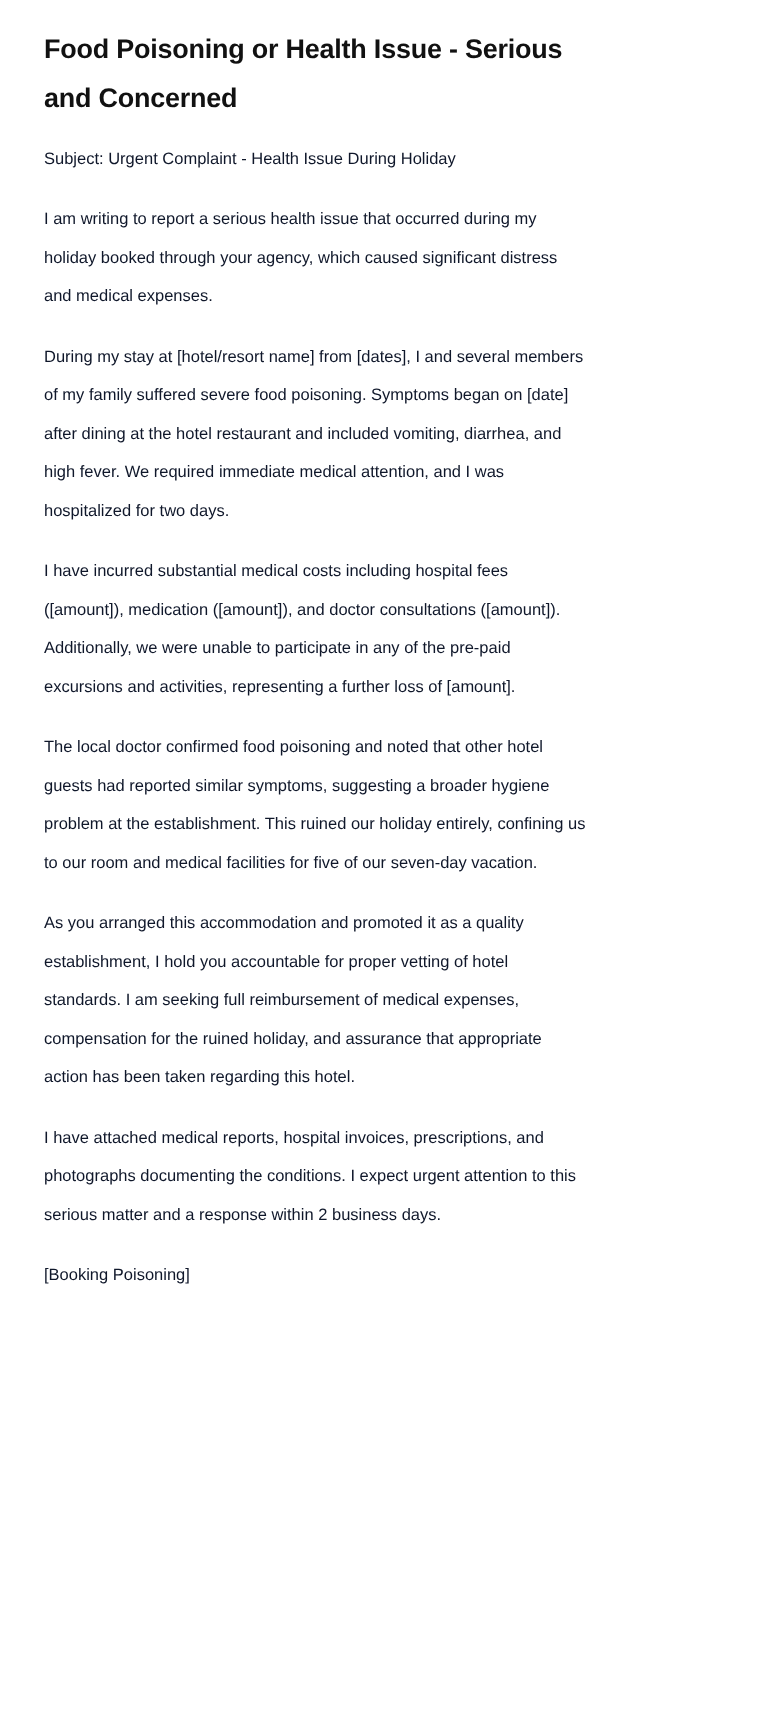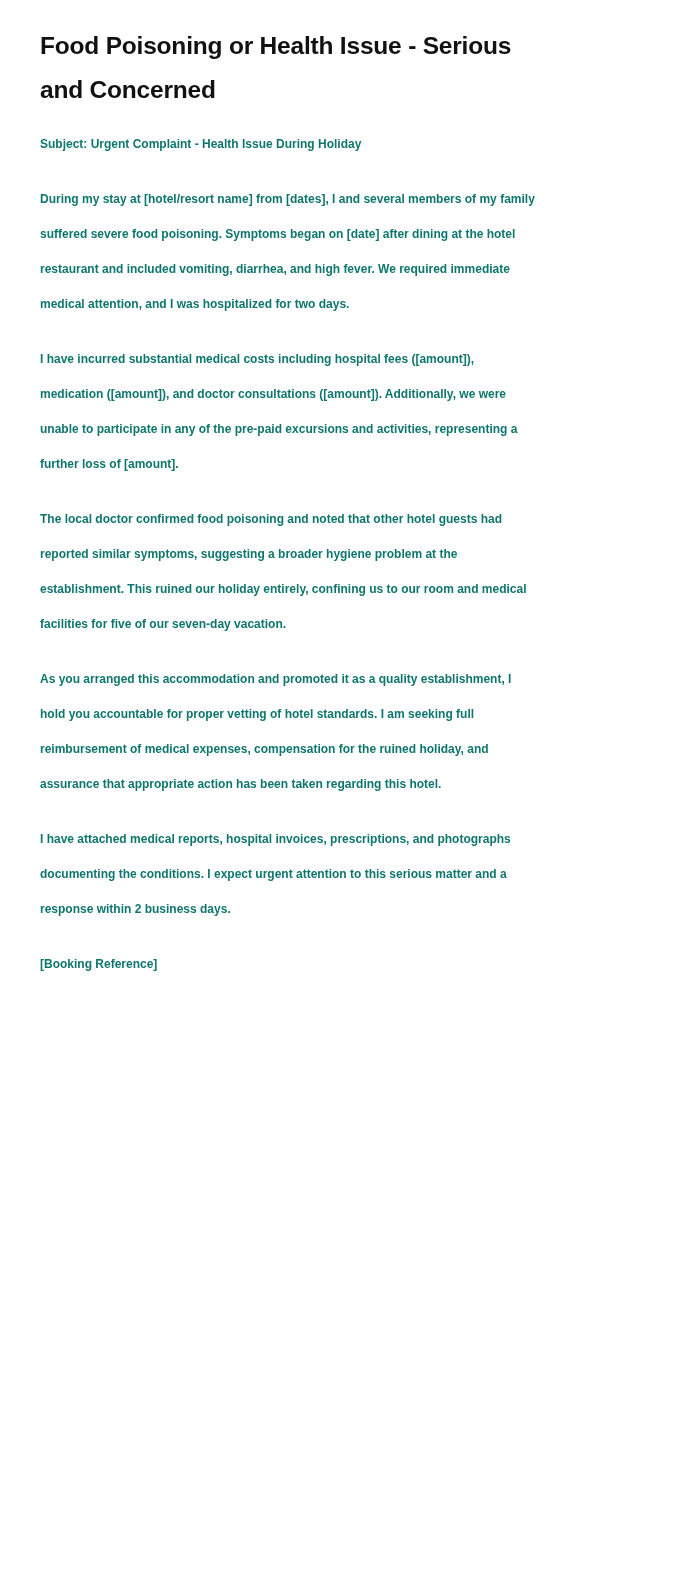--- a/index.html
+++ b/index.html
@@ -16,54 +16,55 @@
   }
   .doc-title {
     font-size: 24.5px;
     font-weight: 700;
     line-height: 44px;
     color: #111111;
     letter-spacing: -0.2px;
     margin-bottom: 15px;
   }
   .doc-body p {
-    font-size: 12px;
-    font-weight: 700;
+    font-size: 15px;
+    font-weight: 400;
     line-height: 35px;
-    color: #0f766e;
+    color: #0f172a;
     margin-bottom: 20px;
   }
   .closing p {
     margin-bottom: 19.5px;
   }
 </style>
 </head>
 <body>
 
 <div class="page">
 
   <h1 class="doc-title">Food Poisoning or Health Issue - Serious and Concerned</h1>
 
   <div class="doc-body">
 
     <p>Subject: Urgent Complaint - Health Issue During Holiday</p>
 
 
+    <p>I am writing to report a serious health issue that occurred during my holiday booked through your agency, which caused significant distress and medical expenses.</p>
 
     <p>During my stay at [hotel/resort name] from [dates], I and several members of my family suffered severe food poisoning. Symptoms began on [date] after dining at the hotel restaurant and included vomiting, diarrhea, and high fever. We required immediate medical attention, and I was hospitalized for two days.</p>
 
     <p>I have incurred substantial medical costs including hospital fees ([amount]), medication ([amount]), and doctor consultations ([amount]). Additionally, we were unable to participate in any of the pre-paid excursions and activities, representing a further loss of [amount].</p>
 
     <p>The local doctor confirmed food poisoning and noted that other hotel guests had reported similar symptoms, suggesting a broader hygiene problem at the establishment. This ruined our holiday entirely, confining us to our room and medical facilities for five of our seven-day vacation.</p>
 
     <p>As you arranged this accommodation and promoted it as a quality establishment, I hold you accountable for proper vetting of hotel standards. I am seeking full reimbursement of medical expenses, compensation for the ruined holiday, and assurance that appropriate action has been taken regarding this hotel.</p>
 
     <p>I have attached medical reports, hospital invoices, prescriptions, and photographs documenting the conditions. I expect urgent attention to this serious matter and a response within 2 business days.</p>
 
     <div class="closing">
 
 
 
-      <p>[Booking Reference]</p>
+      <p>[Booking Poisoning]</p>
     </div>
 
   </div>
 </div>
 
 </body></html>

